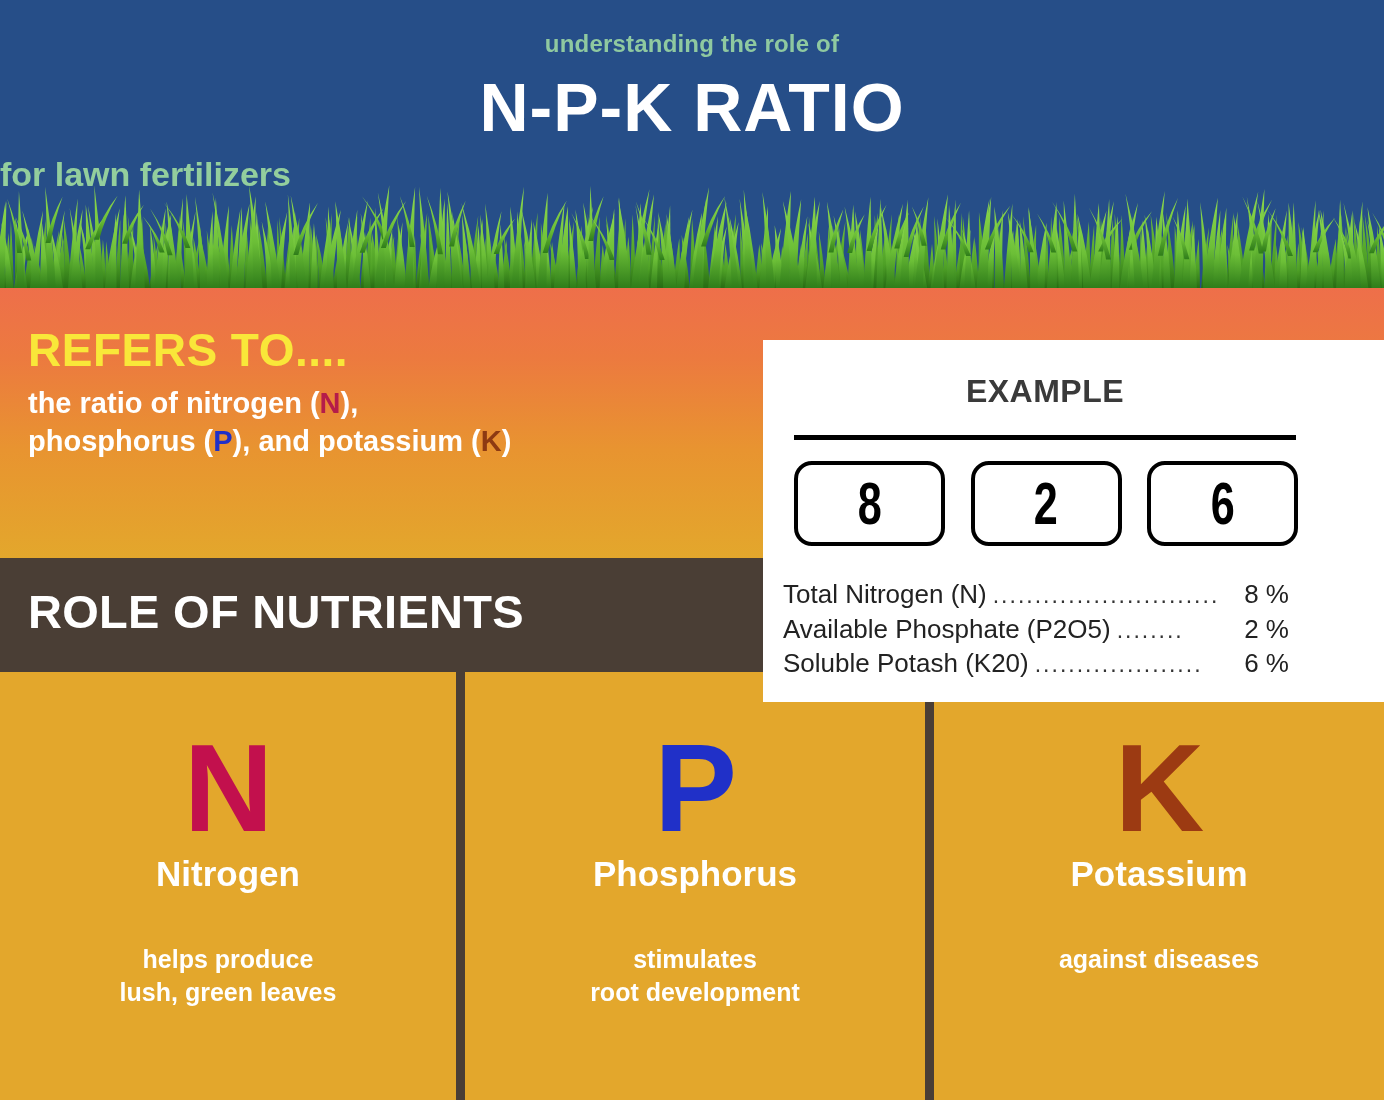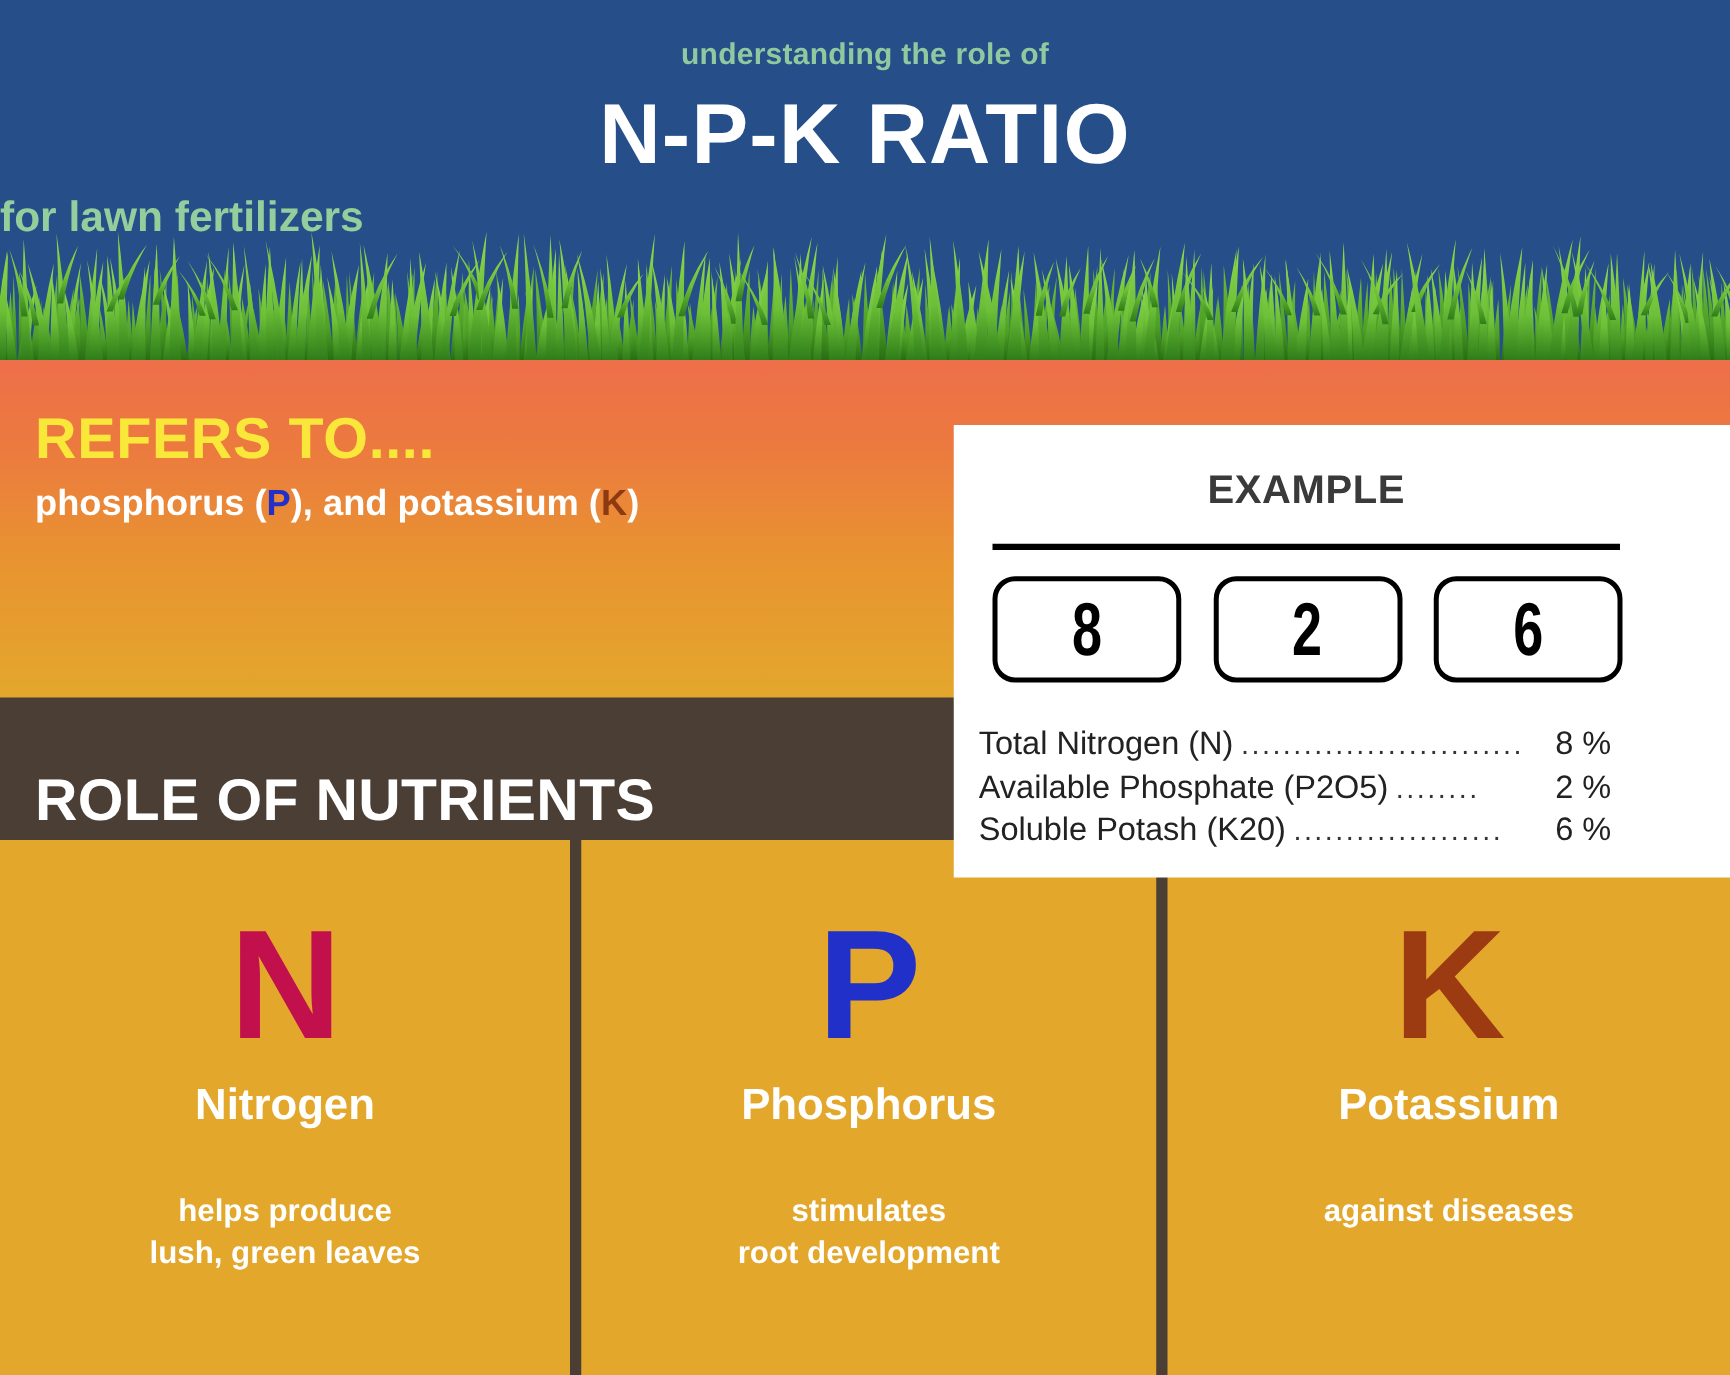--- a/index.html
+++ b/index.html
@@ -103,21 +103,20 @@
     height: 114px;
     background: #4a3e35;
   }
   .rolebar-label {
     position: absolute;
     left: 28px; top: 26px;
     color: #ffffff;
     font-size: 47px;
     font-weight: bold;
     letter-spacing: 0.3px;
-    margin-top: 28px;
   }
 
   
   .columns {
     position: absolute;
     left: 0; top: 672px;
     width: 1384px;
     height: 428px;
     background: #e3a72c;
   }
@@ -146,21 +145,21 @@
     font-size: 124px;
     font-weight: bold;
     line-height: 1;
     letter-spacing: -1px;
   }
   .letter.n { color: #c2104d; }
   .letter.p { color: #2030c8; }
   .letter.k { color: #9c3a12; }
 
   .col .name {
-    margin-top: 16px;
+    margin-top: 6px;
     color: #ffffff;
     font-size: 35px;
     font-weight: bold;
     line-height: 1;
   }
   .col .desc {
     margin-top: 52px;
     color: #ffffff;
     font-size: 25px;
     font-weight: bold;
@@ -845,20 +844,21 @@
             <path d="M1392.8644773691726 105 Q1391.1805096915016 59.71821771697989 1385.1624020981426 22.66948675814527 Q1396.6115188563645 63.834743379072634 1401.2198760843462 105 Z" fill="url(#gbl)"></path>
             <path d="M1388.0083006810203 105 Q1383.6028250517454 80.28766237884699 1372.0733819167704 60.06847705244906 Q1386.8528250517454 82.53423852622453 1393.0083006810203 105 Z" fill="url(#gbl)" transform="translate(0,-30.66717204132911)"></path>
           </g>
       </svg>
     </div>
   </div>
 
   <div class="band">
     <div class="refers">REFERS TO....</div>
     <div class="refers-body">
+      <div><span>the ratio of nitrogen (</span><span class="tag-n">N</span><span>),</span></div>
       <div><span>phosphorus (</span><span class="tag-p">P</span><span>), and potassium (</span><span class="tag-k">K</span><span>)</span></div>
     </div>
   </div>
 
   <div class="rolebar">
     <div class="rolebar-label">ROLE OF NUTRIENTS</div>
   </div>
 
   <div class="columns">
     <div class="divider d1"></div>

